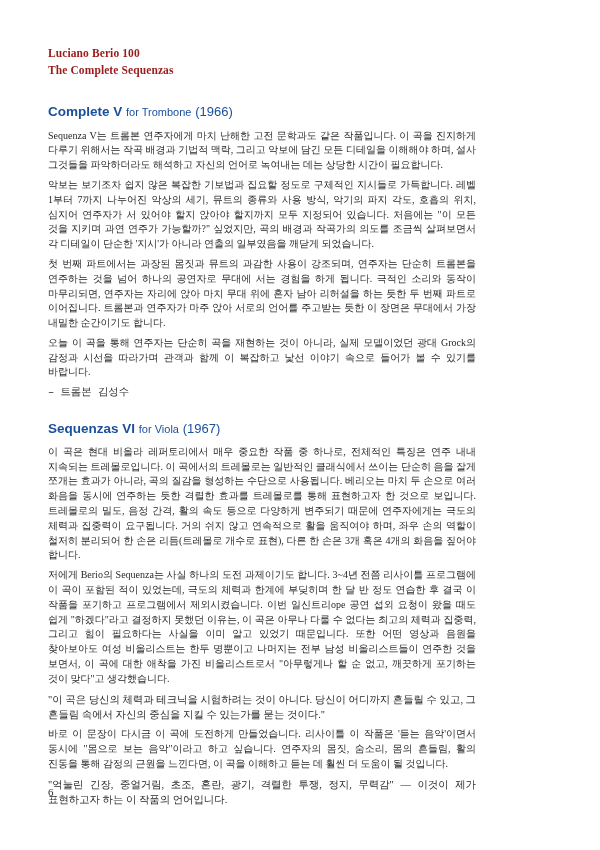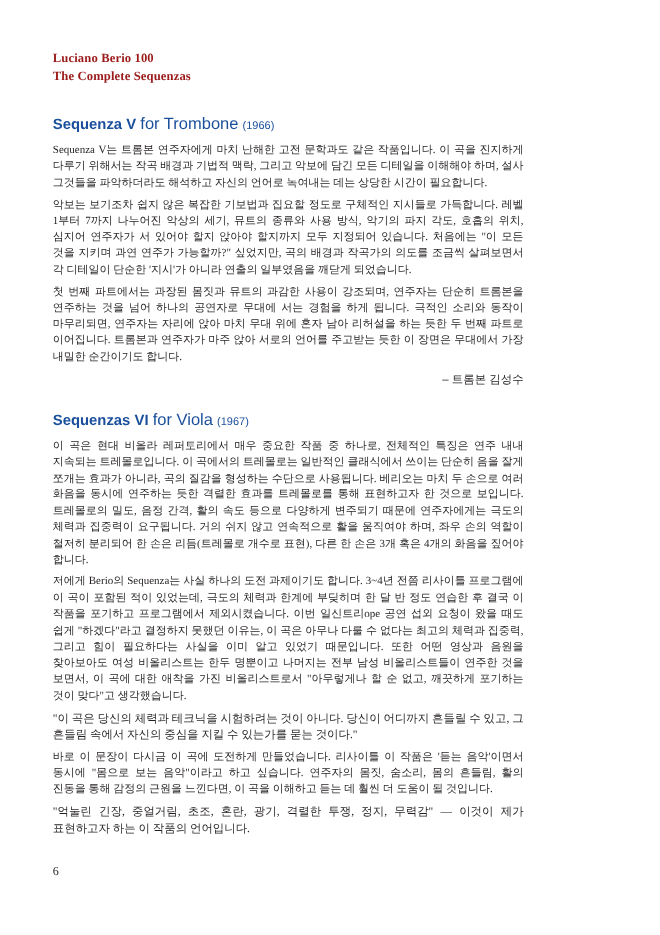--- a/index.html
+++ b/index.html
@@ -42,26 +42,26 @@
     margin: 0 0 8px 0;
     line-height: 1.2;
   }
   .section-title .st-main {
     color: #1a4f9c;
     font-weight: bold;
   }
   .section-title .st-sub {
     color: #1a4f9c;
     font-weight: normal;
-    font-size: 15px;
+    font-size: 11px;
   }
   .section-title .st-year {
     color: #1a4f9c;
     font-weight: normal;
-    font-size: 10px;
+    font-size: 13px;
   }
 
   p.body-text {
     font-family: "Liberation Serif", serif;
     font-size: 10px;
     line-height: 1.48;
     text-align: justify;
     margin: 0 0 5px 0;
     color: #231f20;
     word-break: keep-all;
@@ -70,24 +70,23 @@
   p.quote {
     font-family: "Liberation Serif", serif;
     font-size: 10.4px;
     line-height: 1.48;
     text-align: justify;
     margin: 0 0 5px 0;
     color: #231f20;
     word-break: keep-all;
   }
   p.signature {
-    font-family: Liberation Sans, sans-serif;
+    font-family: Liberation Mono, monospace;
     font-size: 10.4px;
     line-height: 1.48;
-    text-align: right;
     margin: 3px 0 0 0;
     color: #231f20;
   }
   .gap-md { height: 16px; }
 
   .page-number {
     position: absolute;
     left: 48px;
     bottom: 52px;
     font-family: "Liberation Serif", serif;
@@ -100,27 +99,28 @@
 
 <div class="page">
 
   <div class="doc-header">
     <span>Luciano Berio 100</span>
     <span class="line2">The Complete Sequenzas</span>
   </div>
 
   <div class="section">
     <h2 class="section-title">
-      <span class="st-main">Sequenza V</span>
+      <span class="st-main">Complete V</span>
       <span class="st-sub">for Trombone</span>
       <span class="st-year">(1966)</span>
     </h2>
     <p class="body-text">Sequenza V는 트롬본 연주자에게 마치 난해한 고전 문학과도 같은 작품입니다. 이 곡을 진지하게 다루기 위해서는 작곡 배경과 기법적 맥락, 그리고 악보에 담긴 모든 디테일을 이해해야 하며, 설사 그것들을 파악하더라도 해석하고 자신의 언어로 녹여내는 데는 상당한 시간이 필요합니다.</p>
     <p class="body-text">악보는 보기조차 쉽지 않은 복잡한 기보법과 집요할 정도로 구체적인 지시들로 가득합니다. 레벨 1부터 7까지 나누어진 악상의 세기, 뮤트의 종류와 사용 방식, 악기의 파지 각도, 호흡의 위치, 심지어 연주자가 서 있어야 할지 앉아야 할지까지 모두 지정되어 있습니다. 처음에는 "이 모든 것을 지키며 과연 연주가 가능할까?" 싶었지만, 곡의 배경과 작곡가의 의도를 조금씩 살펴보면서 각 디테일이 단순한 '지시'가 아니라 연출의 일부였음을 깨닫게 되었습니다.</p>
     <p class="body-text">첫 번째 파트에서는 과장된 몸짓과 뮤트의 과감한 사용이 강조되며, 연주자는 단순히 트롬본을 연주하는 것을 넘어 하나의 공연자로 무대에 서는 경험을 하게 됩니다. 극적인 소리와 동작이 마무리되면, 연주자는 자리에 앉아 마치 무대 위에 혼자 남아 리허설을 하는 듯한 두 번째 파트로 이어집니다. 트롬본과 연주자가 마주 앉아 서로의 언어를 주고받는 듯한 이 장면은 무대에서 가장 내밀한 순간이기도 합니다.</p>
+    <p class="body-text">오늘 이 곡을 통해 연주자는 단순히 곡을 재현하는 것이 아니라, 실제 모델이었던 광대 Grock의 감정과 시선을 따라가며 관객과 함께 이 복잡하고 낯선 이야기 속으로 들어가 볼 수 있기를 바랍니다.</p>
     <p class="signature">– 트롬본 김성수</p>
   </div>
 
   <div class="gap-md"></div>
 
   <div class="section">
     <h2 class="section-title">
       <span class="st-main">Sequenzas VI</span>
       <span class="st-sub">for Viola</span>
       <span class="st-year">(1967)</span>

